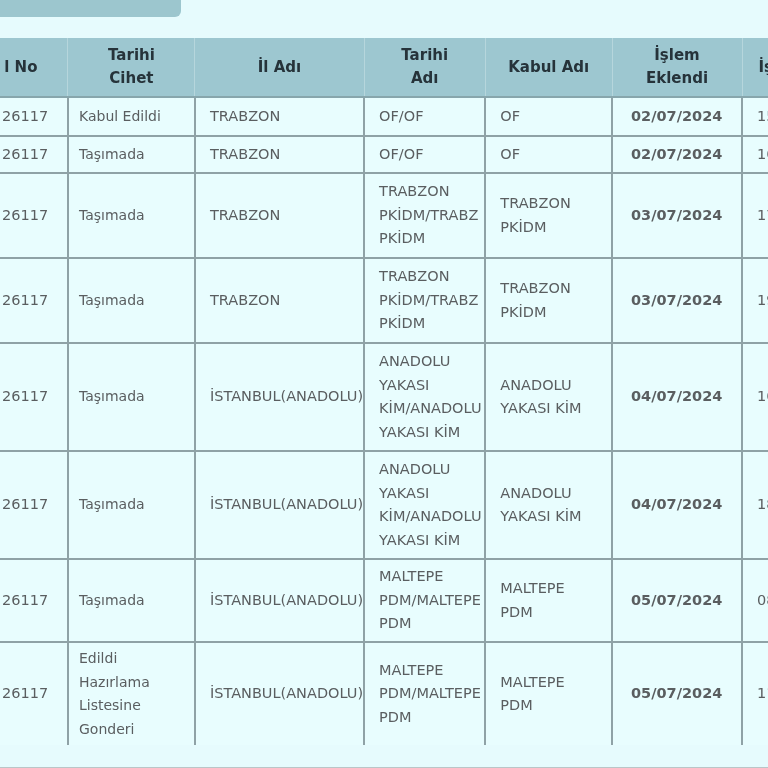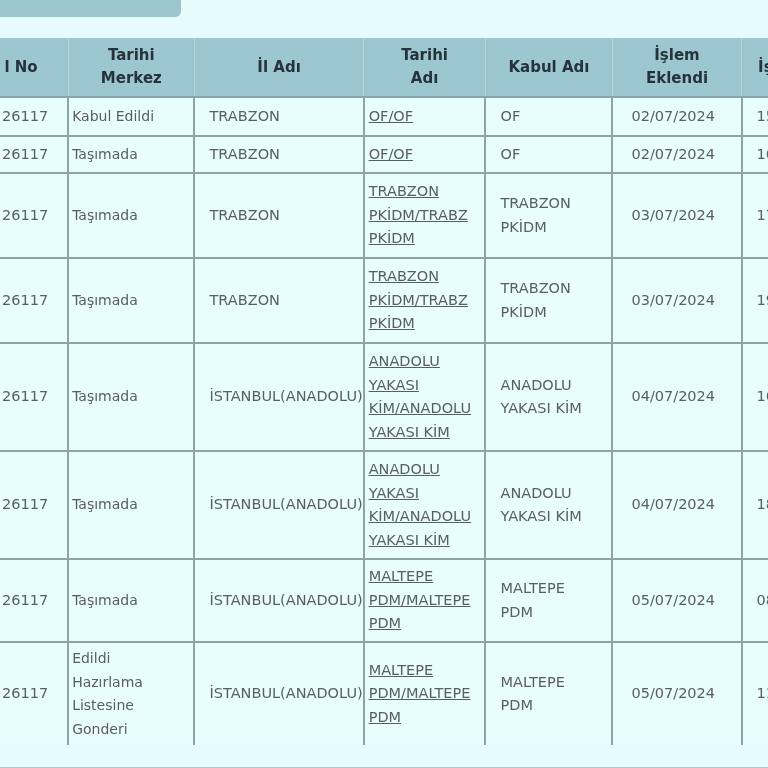--- a/index.html
+++ b/index.html
@@ -52,24 +52,24 @@
     border: 2px solid #8fa2a6;
     border-top-width: 2px;
     padding: 0 0 0 14px;
     vertical-align: middle;
     text-align: left;
     background: #e8fdfe;
     white-space: normal;
     overflow: hidden;
   }
   tbody td.c-no { padding-left: 66px; }
-  tbody td.c-durum { font-size: 14px; padding-left: 3px; }
+  tbody td.c-durum { font-size: 14px; padding-left: 10px; }
   tbody td.c-il { padding-left: 14px; white-space: nowrap; }
-  tbody td.c-merkez { padding-left: 4px; word-break: break-all; text-decoration: underline; }
-  tbody td.c-date { padding-left: 18px; }
+  tbody td.c-merkez { padding-left: 14px; word-break: break-all; }
+  tbody td.c-date { padding-left: 18px; font-weight: bold; }
   tbody td.c-time { padding-left: 14px; }
   .bottom-strip {
     position: absolute;
     left: 0;
     top: 745px;
     width: 768px;
     height: 22px;
     background: #e6fbfd;
     border-bottom: 2px solid #b9c6c8;
   }
@@ -90,21 +90,21 @@
     <col style="width:133px">
     <col style="width:100px">
   </colgroup>
   <thead>
     <tr style="height:58px">
       <th style="text-align:right;padding-right:30px">
         <span>l No</span>
       </th>
       <th>
         <span>Tarihi</span><br>
-        <span>Merkez</span>
+        <span>Cihet</span>
       </th>
       <th>
         <span>İl Adı</span>
       </th>
       <th>
         <span>Tarihi</span><br>
         <span>Adı</span>
       </th>
       <th>
         <span>Kabul Adı</span>

